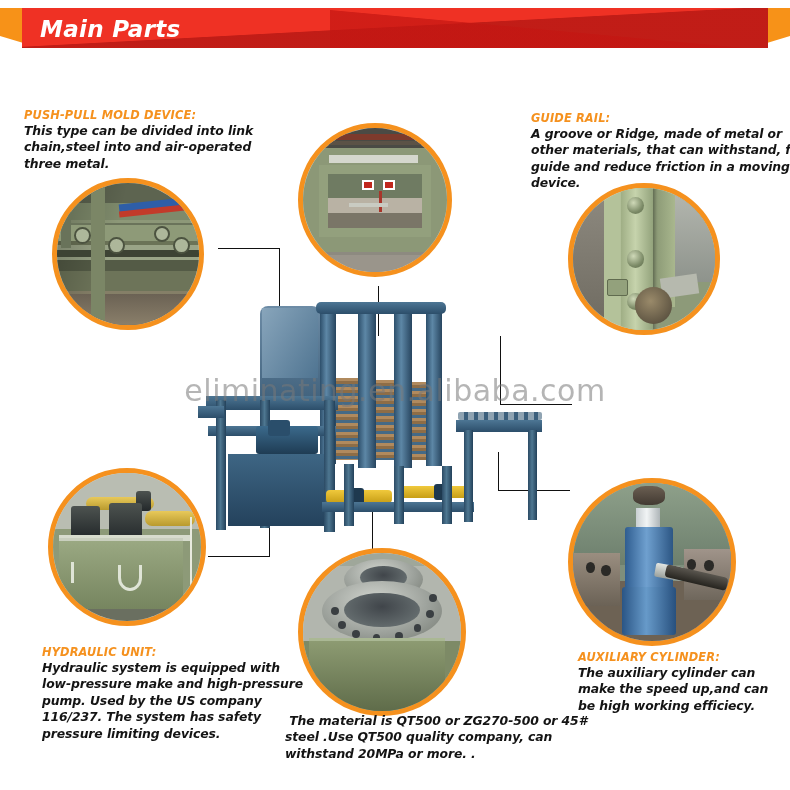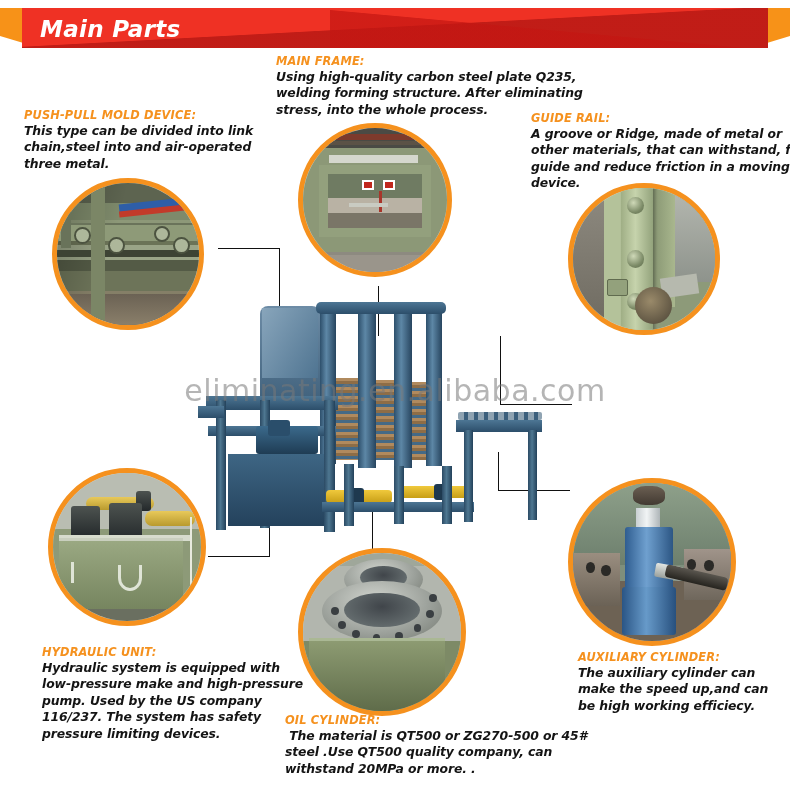--- a/index.html
+++ b/index.html
@@ -401,28 +401,20 @@
 
   <div class="callout" style="left:24px;top:108px;width:240px;">
     <div class="title">PUSH-PULL MOLD DEVICE:</div>
     <div class="body">
       <div>This type can be divided into link</div>
       <div>chain,steel into and air-operated</div>
       <div>three metal.</div>
     </div>
   </div>
 
-  <div class="callout" style="left:276px;top:54px;width:290px;">
-    <div class="title">MAIN FRAME:</div>
-    <div class="body">
-      <div>Using high-quality carbon steel plate Q235,</div>
-      <div>welding forming structure. After eliminating</div>
-      <div>stress, into the whole process.</div>
-    </div>
-  </div>
 
   <div class="callout" style="left:531px;top:111px;width:262px;">
     <div class="title">GUIDE RAIL:</div>
     <div class="body">
       <div>A groove or Ridge, made of metal or</div>
       <div>other materials, that can withstand, fix,</div>
       <div>guide and reduce friction in a moving</div>
       <div>device.</div>
     </div>
   </div>
@@ -432,21 +424,20 @@
     <div class="body">
       <div>Hydraulic system is equipped with</div>
       <div>low-pressure make and high-pressure</div>
       <div>pump. Used by the US company</div>
       <div>116/237. The system has safety</div>
       <div>pressure limiting devices.</div>
     </div>
   </div>
 
   <div class="callout" style="left:285px;top:713px;width:285px;">
-    <div class="title">OIL CYLINDER:</div>
     <div class="body">
       <div> The material is QT500 or ZG270-500 or 45#</div>
       <div>steel .Use QT500 quality company, can</div>
       <div>withstand 20MPa or more. .</div>
     </div>
   </div>
 
   <div class="callout" style="left:578px;top:650px;width:215px;">
     <div class="title">AUXILIARY CYLINDER:</div>
     <div class="body">

